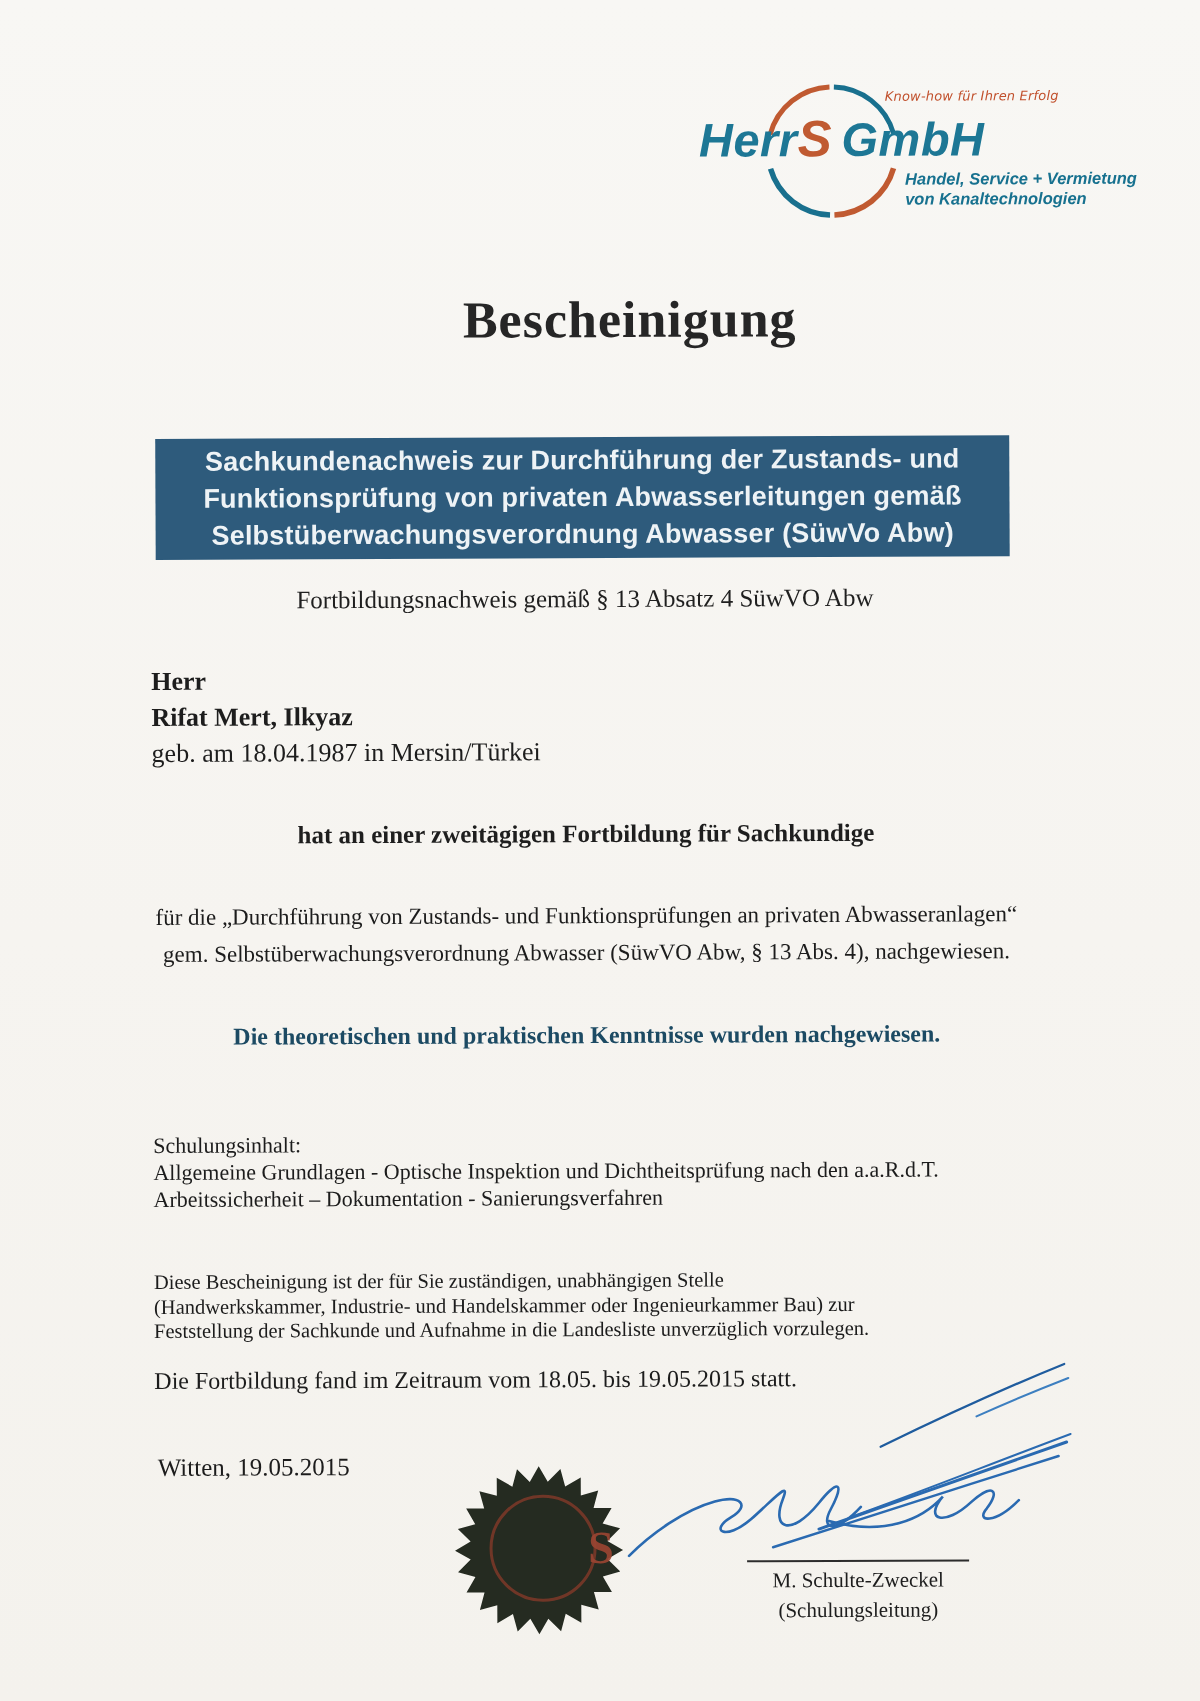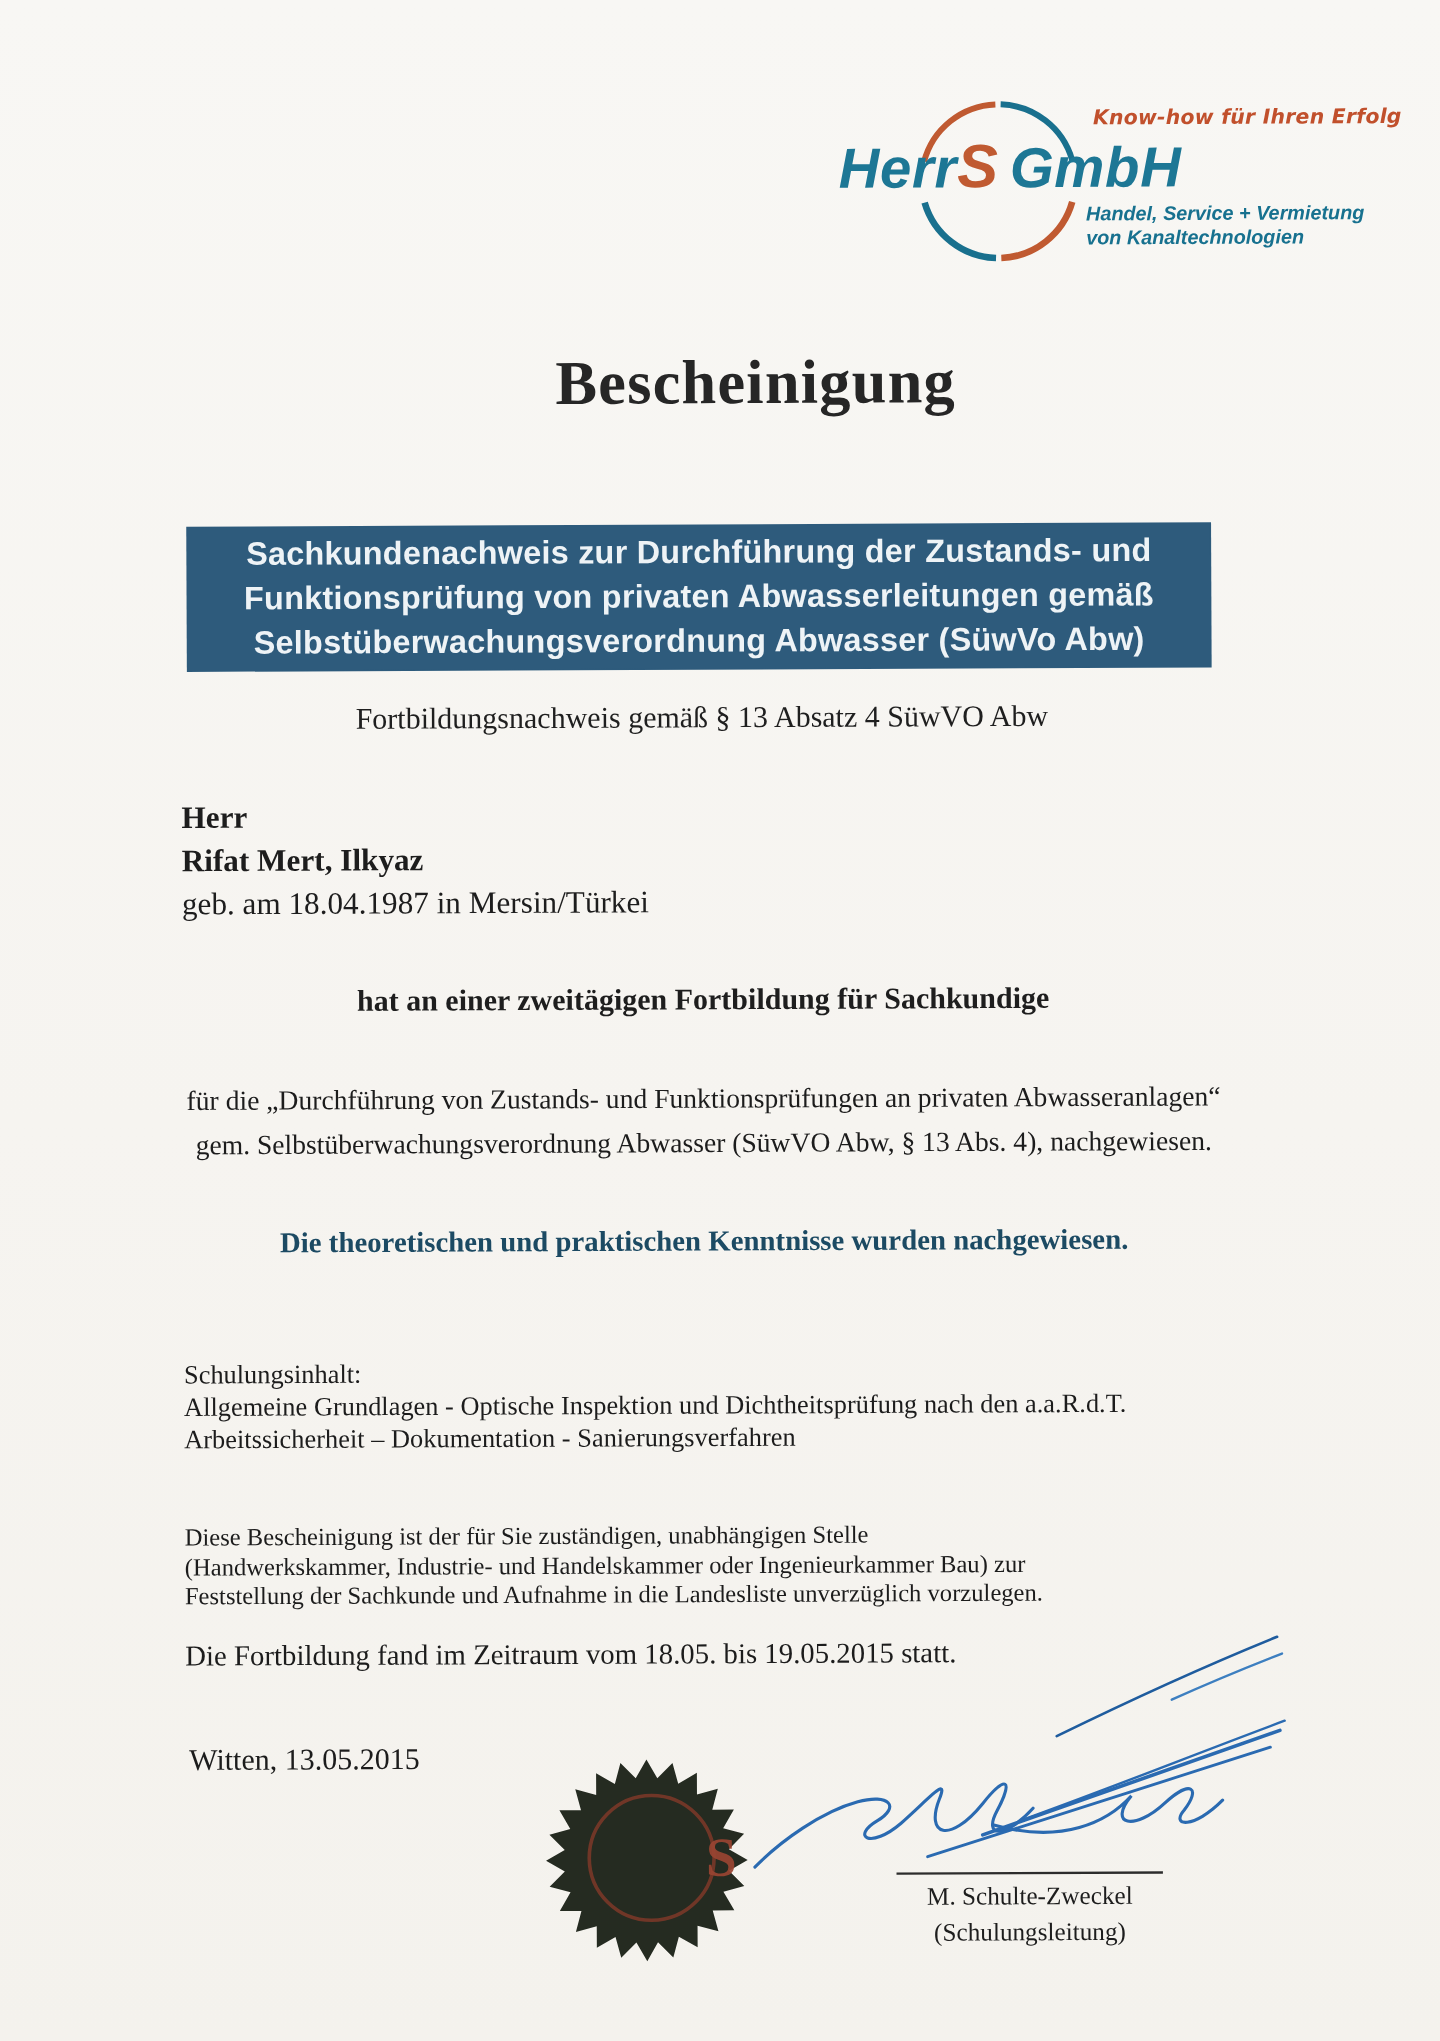--- a/index.html
+++ b/index.html
@@ -20,23 +20,23 @@
   .logo-circle{position:absolute;left:75px;top:4px;}
   .logo-name{
     position:absolute;left:12px;top:36px;width:300px;
     font-family:"Liberation Sans",sans-serif;
     font-style:italic;font-weight:bold;font-size:47px;line-height:1;
     color:#1d7795;letter-spacing:.5px;white-space:nowrap;
   }
   .logo-name .accent{color:#c05a31;font-size:51px;}
   .logo-name .suffix{margin-left:.2em;}
   .logo-tagline{
-    position:absolute;left:224px;top:12px;width:220px;
+    position:absolute;left:198px;top:12px;width:220px;
     font-family:"DejaVu Sans",sans-serif;
-    font-style:italic;font-weight:bold;font-size:17px;
+    font-style:italic;font-weight:normal;font-size:13px;
     color:#c1502c;white-space:nowrap;letter-spacing:.2px;
   }
   .logo-subtitle{
     position:absolute;left:218px;top:92px;
     font-family:"Liberation Sans",sans-serif;
     font-style:italic;font-weight:bold;font-size:16.5px;line-height:20px;
     color:#17718f;white-space:nowrap;
   }
 
   
@@ -153,21 +153,21 @@
     </div>
 
     <div class="notice">
       <div>Diese Bescheinigung ist der für Sie zuständigen, unabhängigen Stelle</div>
       <div>(Handwerkskammer, Industrie- und Handelskammer oder Ingenieurkammer Bau) zur</div>
       <div>Feststellung der Sachkunde und Aufnahme in die Landesliste unverzüglich vorzulegen.</div>
     </div>
 
     <div class="period-line">Die Fortbildung fand im Zeitraum vom 18.05. bis 19.05.2015 statt.</div>
 
-    <div class="place-date">Witten, 13.05.2015</div>
+    <div class="place-date">Witten, 19.05.2015</div>
 
     <svg class="seal" viewBox="0 0 176 176">
       <polygon points="172.0,88.0 156.4,97.0 169.1,109.7 151.7,114.4 160.7,130.0 142.7,130.0 147.4,147.4 130.0,142.7 130.0,160.7 114.4,151.7 109.7,169.1 97.0,156.4 88.0,172.0 79.0,156.4 66.3,169.1 61.6,151.7 46.0,160.7 46.0,142.7 28.6,147.4 33.3,130.0 15.3,130.0 24.3,114.4 6.9,109.7 19.6,97.0 4.0,88.0 19.6,79.0 6.9,66.3 24.3,61.6 15.3,46.0 33.3,46.0 28.6,28.6 46.0,33.3 46.0,15.3 61.6,24.3 66.3,6.9 79.0,19.6 88.0,4.0 97.0,19.6 109.7,6.9 114.4,24.3 130.0,15.3 130.0,33.3 147.4,28.6 142.7,46.0 160.7,46.0 151.7,61.6 169.1,66.3 156.4,79.0" fill="#252b21"></polygon>
       <circle cx="92" cy="86" r="52" fill="none" stroke="#8a3b29" stroke-width="3" opacity="0.75"></circle>
       <text x="150" y="101" text-anchor="middle" font-family="Liberation Serif, serif" font-weight="bold" font-size="46" fill="#9a4532" opacity="0.92">S</text>
     </svg>
 
     <svg class="signature" viewBox="0 0 460 215">
       <g fill="none" stroke="#2a6ab1" stroke-linecap="round">
         <path stroke-width="2.6" d="M6 204 C 28 182, 62 158, 92 150 C 118 143, 128 154, 108 166 C 86 179, 102 190, 128 168 C 152 147, 168 128, 160 148 C 148 178, 168 186, 196 152 C 216 127, 222 132, 208 158 C 196 180, 214 182, 238 156"></path>

